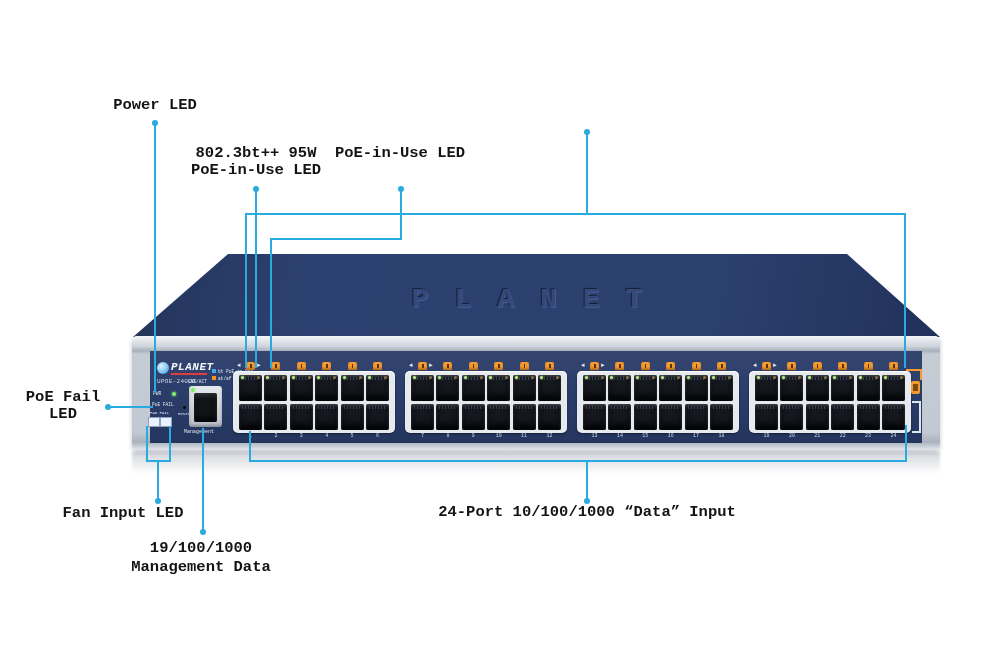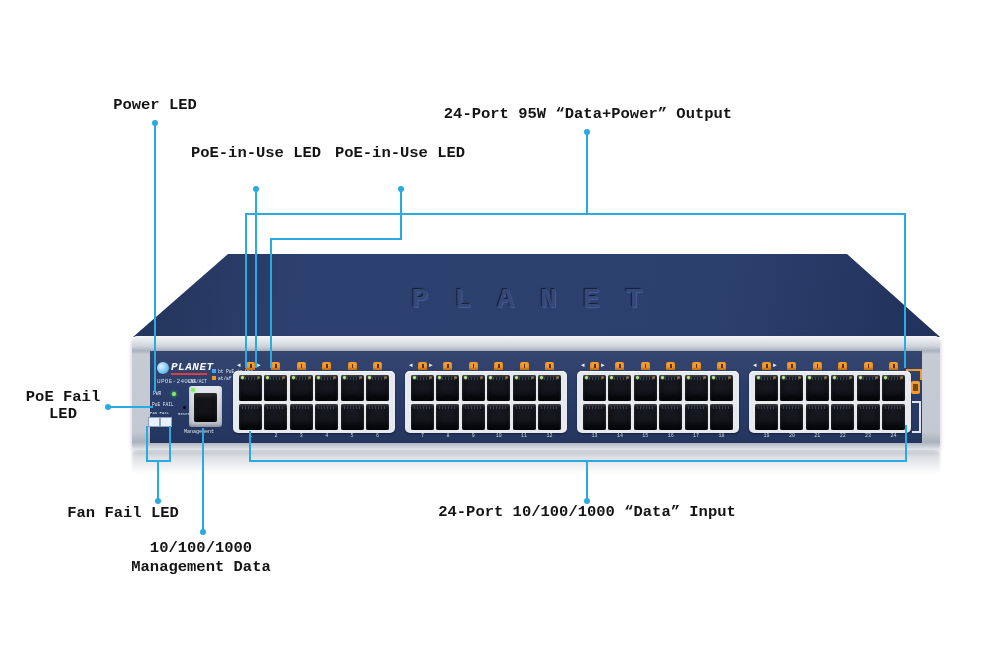--- a/index.html
+++ b/index.html
@@ -66,38 +66,38 @@
             border-right:2px solid #dfe5ee;border-top:2px solid #dfe5ee;border-bottom:2px solid #dfe5ee;}
 </style>
 </head>
 <body>
 
 <div class="stage">
 
   <div class="lbl" style="left:75px;top:97px;width:160px;">Power LED</div>
 
   <div class="lbl" style="left:171px;top:145px;width:170px;">
+    <span class="ln">802.3bt++ 95W</span>
     <span class="ln">PoE-in-Use LED</span>
   </div>
 
   <div class="lbl" style="left:315px;top:145px;width:170px;">
     <span class="ln">PoE-in-Use LED</span>
   </div>
 
-  <div class="lbl" style="left:438px;top:106px;width:300px;">24-Port 95W “Data+Power” Output</div>
 
   <div class="lbl" style="left:8px;top:389px;width:110px;">
     <span class="ln">PoE Fail</span>
     <span class="ln">LED</span>
   </div>
 
-  <div class="lbl" style="left:43px;top:505px;width:160px;">Fan Fail LED</div>
+  <div class="lbl" style="left:43px;top:505px;width:160px;">Fan Input LED</div>
 
   <div class="lbl" style="left:111px;top:539px;width:180px;line-height:19px;">
-    <span class="ln">10/100/1000</span>
+    <span class="ln">19/100/1000</span>
     <span class="ln">Management Data</span>
   </div>
 
   <div class="lbl" style="left:437px;top:504px;width:300px;">24-Port 10/100/1000 “Data” Input</div>
 
   <div class="cline" style="left:154px;top:122px;width:2px;height:270px;"></div>
   <div class="cline" style="left:255px;top:188px;width:2px;height:180px;"></div>
   <div class="cline" style="left:400px;top:188px;width:2px;height:52px;"></div>
   <div class="cline" style="left:271px;top:238px;width:131px;height:2px;"></div>
   <div class="cline" style="left:270px;top:238px;width:2px;height:130px;"></div>

